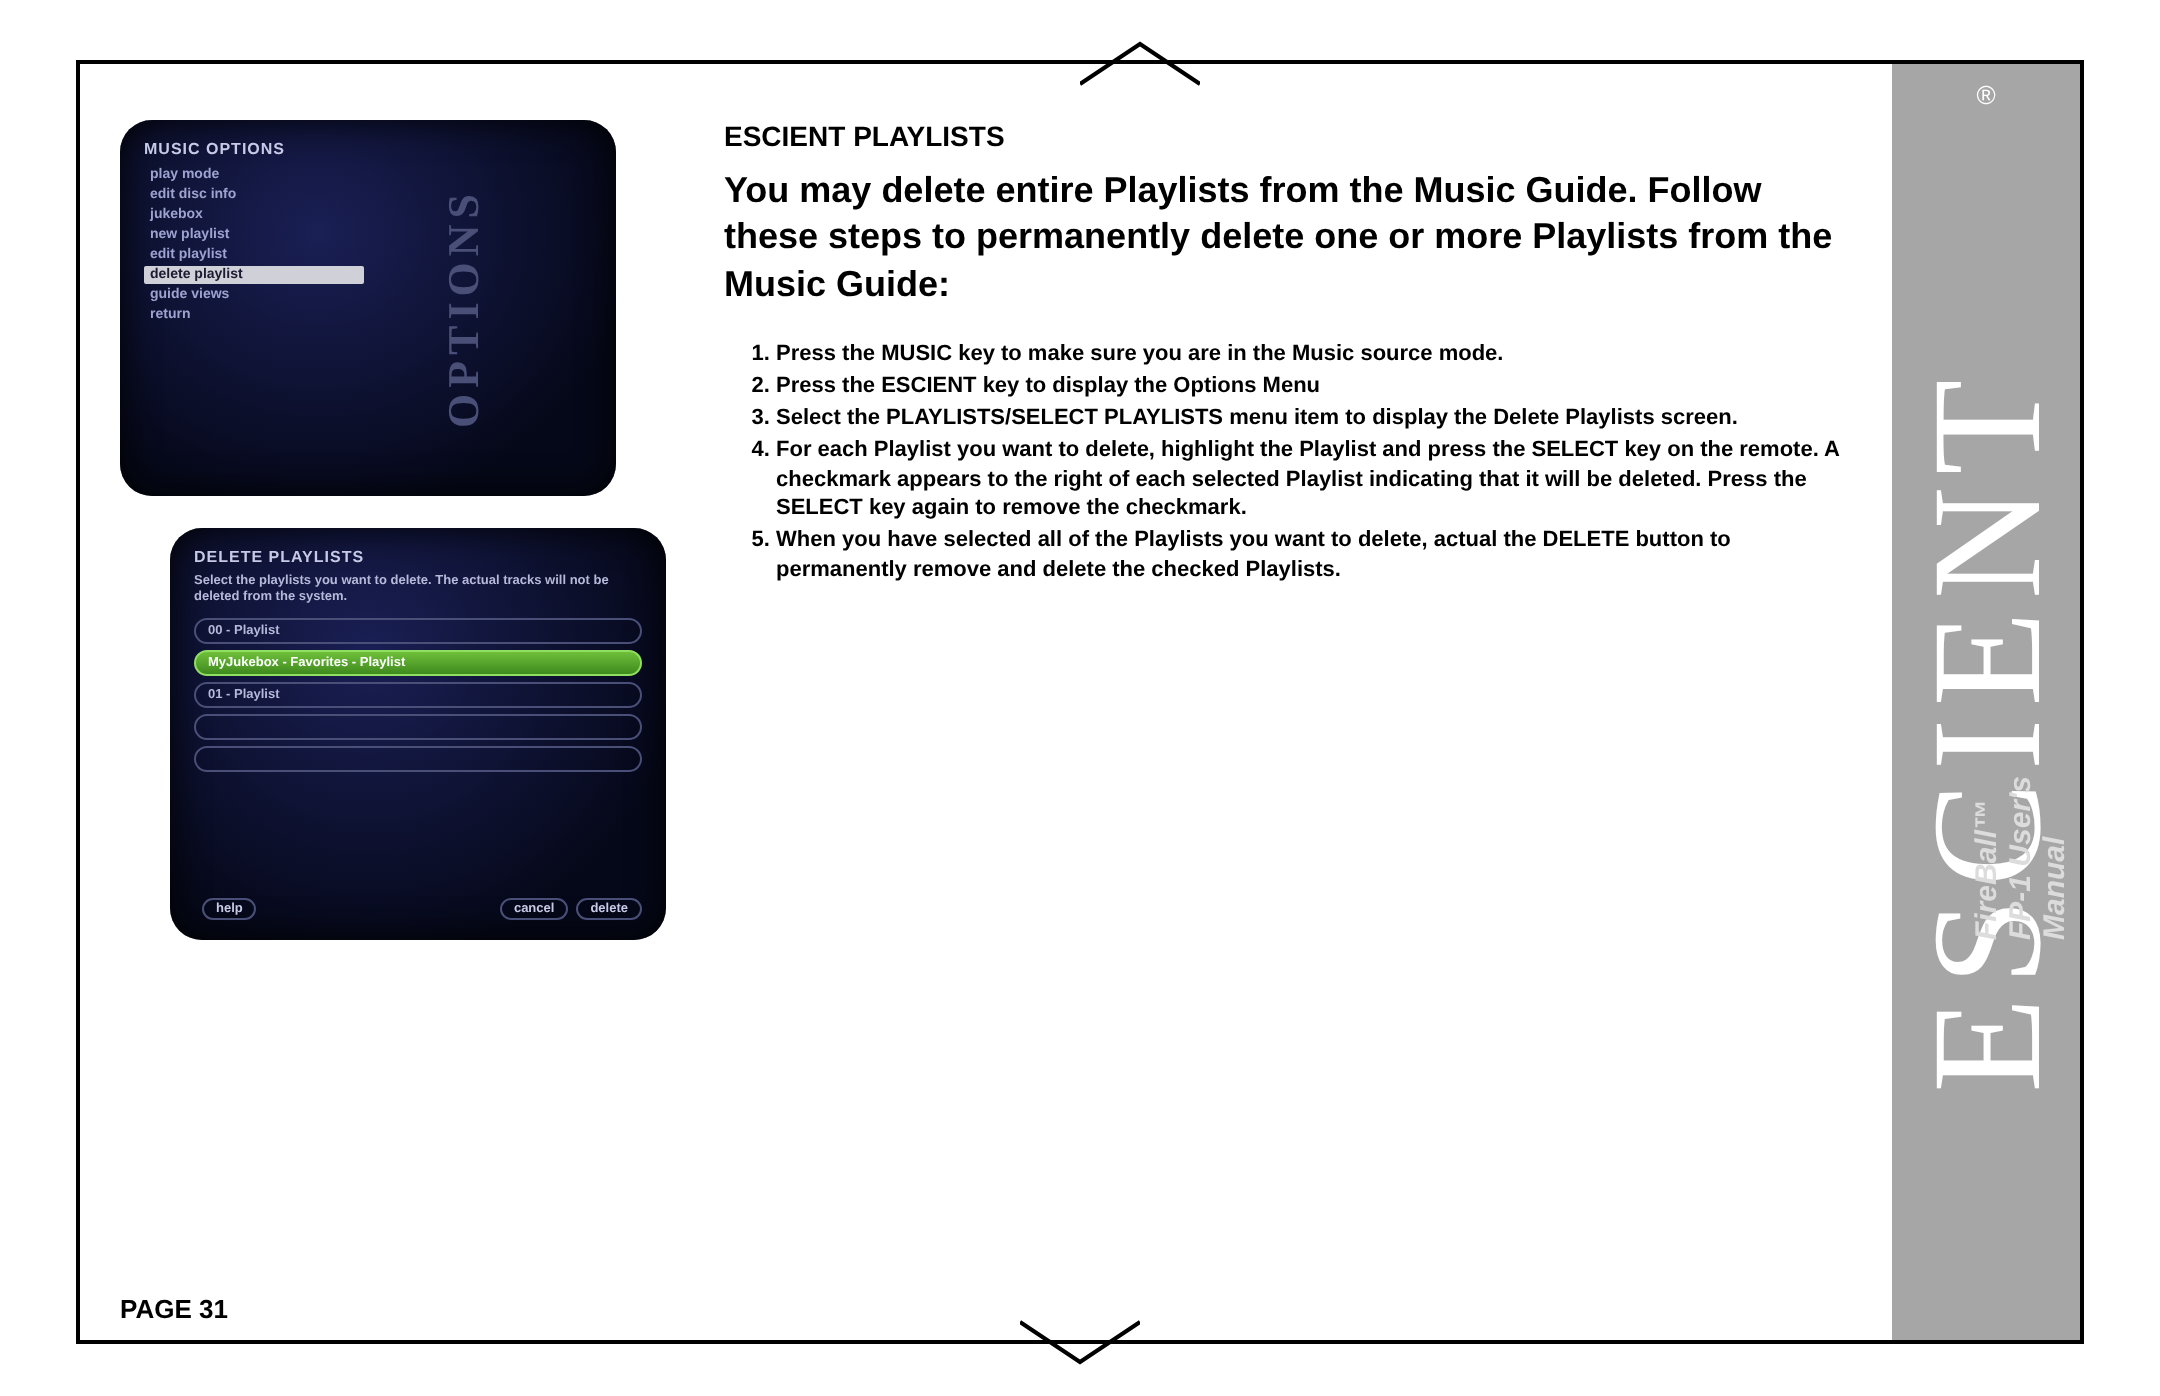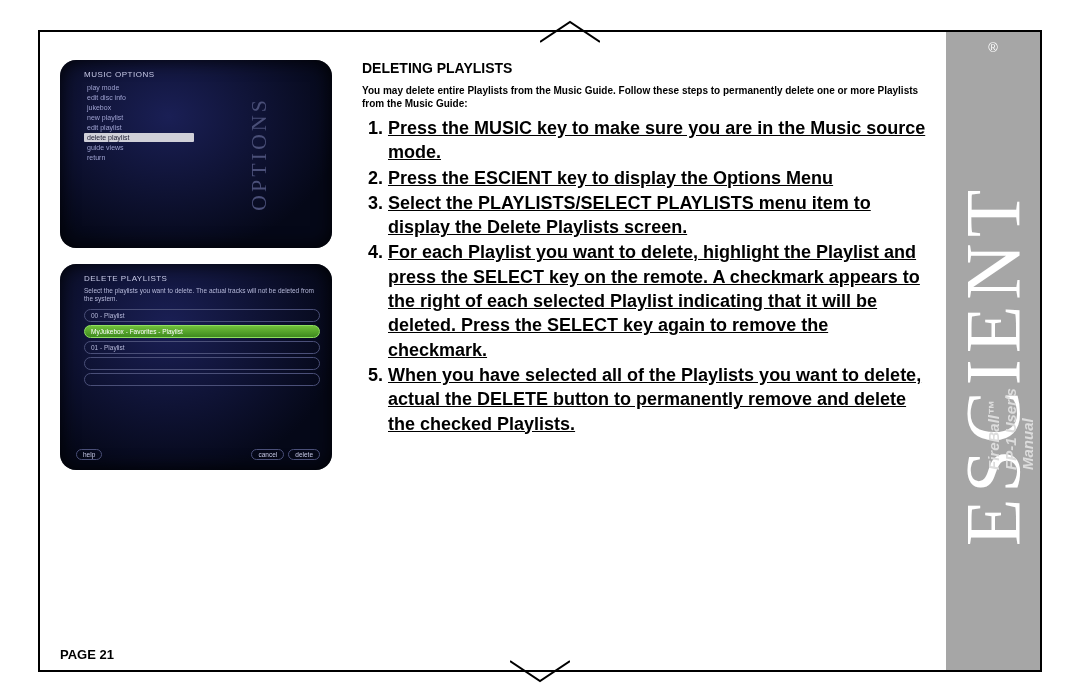--- a/index.html
+++ b/index.html
@@ -105,54 +105,54 @@
     flex: 1 1 auto;
     padding-left: 12px;
   }
 
   h2.section-title {
     font-size: 14px;
     font-weight: bold;
     margin-bottom: 8px;
   }
   p.intro {
-    font-size: 10px;
+    font-size: 18px;
     font-weight: bold;
     line-height: 1.3;
-    margin-bottom: 6px;
+    margin-bottom: 16px;
   }
   ol.steps {
-    font-size: 18px;
+    font-size: 11px;
     font-weight: bold;
     line-height: 1.35;
     padding-left: 26px;
-    text-decoration: underline;
   }
   ol.steps li { margin-bottom: 1px; }
 
   .page-label {
     position: absolute;
     left: 20px;
     bottom: 8px;
     font-size: 13px;
     font-weight: bold;
   }
 
   
   .tv-screen {
-    width: 272px;
+    width: 248px;
     border-radius: 16px;
     background: radial-gradient(ellipse at 40% 30%, #1a1f55 0%, #050818 75%);
-    padding: 10px 12px 12px 24px;
+    padding: 10px 12px 12px 12px;
     margin-bottom: 16px;
     position: relative;
     box-shadow: inset 0 0 18px rgba(0,0,0,.9);
+    font-weight: bold;
   }
   .screen1 { height: 188px; }
-  .screen2 { height: 206px; }
+  .screen2 { height: 206px; margin-left: 25px; }
 
   .screen-title {
     font-size: 8px;
     color: #c7c9e6;
     letter-spacing: .5px;
     margin-bottom: 4px;
   }
   .options-menu {
     list-style: none;
     font-size: 7px;
@@ -278,28 +278,28 @@
             <span class="pill">help</span>
             <span class="sp"></span>
             <span class="pill">cancel</span>
             <span class="pill">delete</span>
           </div>
         </div>
 
       </div>
 
       <div class="text-col">
-        <h2 class="section-title">DELETING PLAYLISTS</h2>
+        <h2 class="section-title">ESCIENT PLAYLISTS</h2>
         <p class="intro">You may delete entire Playlists from the Music Guide. Follow these steps to permanently delete one or more Playlists from the Music Guide:</p>
         <ol class="steps" id="steps-list">
             <li>Press the MUSIC key to make sure you are in the Music source mode.</li>
             <li>Press the ESCIENT key to display the Options Menu</li>
             <li>Select the PLAYLISTS/SELECT PLAYLISTS menu item to display the Delete Playlists screen.</li>
             <li>For each Playlist you want to delete, highlight the Playlist and press the SELECT key on the remote. A checkmark appears to the right of each selected Playlist indicating that it will be deleted. Press the SELECT key again to remove the checkmark.</li>
             <li>When you have selected all of the Playlists you want to delete, actual the DELETE button to permanently remove and delete the checked Playlists.</li>
           </ol>
       </div>
     </div>
 
-    <div class="page-label">PAGE 21</div>
+    <div class="page-label">PAGE 31</div>
   </div>
 
 </div>
 
 </body></html>

